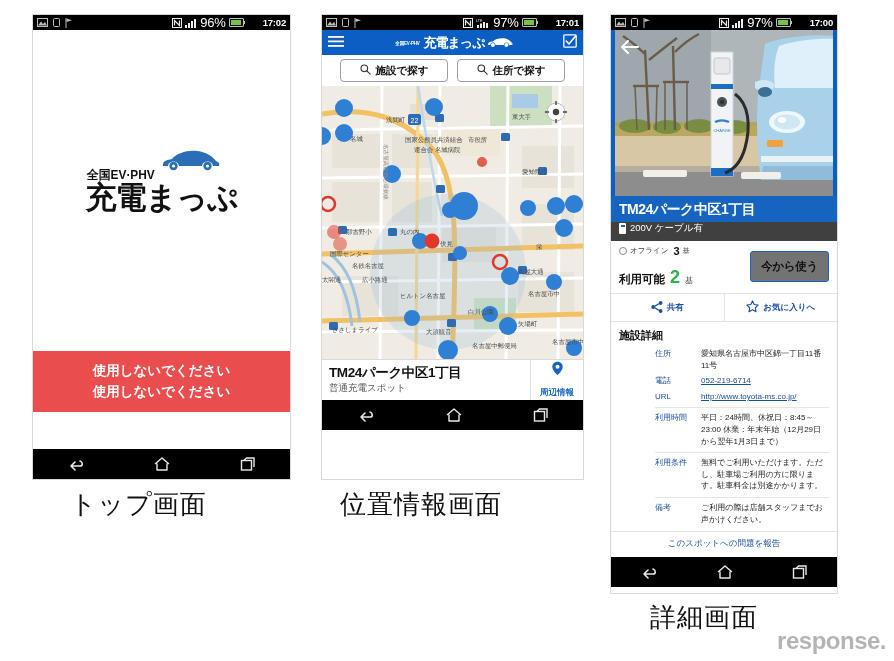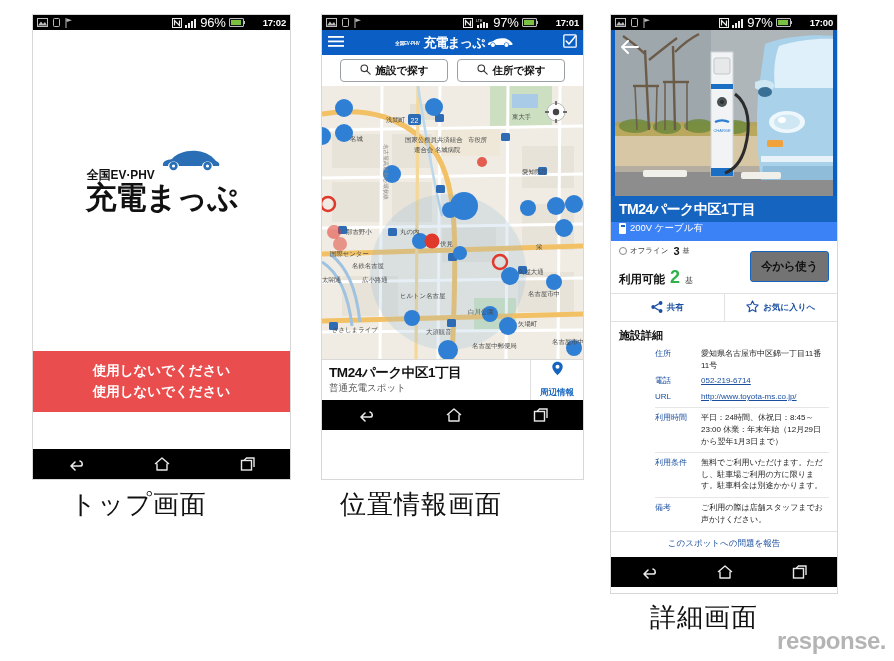--- a/index.html
+++ b/index.html
@@ -79,21 +79,21 @@
   #phone3{left:610px;top:14px;width:228px;height:580px;border:1px solid #d8d8d8;box-sizing:border-box;}
   .photo{height:166px;position:relative;overflow:hidden;background:#b9c4c9;
          border-left:4px solid #0b5fc4;border-right:4px solid #0b5fc4;box-sizing:border-box;}
   .photo svg{position:absolute;left:0;top:0;}
   .backarrow{position:absolute;left:6px;top:10px;z-index:3;}
   .d-title{
     background:#1565c0;color:#fff;padding:5px 8px 3px 8px;font-size:14px;font-weight:bold;
     letter-spacing:-.5px;
   }
   .d-sub{
-    background:#3b82f6;color:#fff;padding:0 8px 6px 8px;font-size:9.5px;
+    background:#404040;color:#fff;padding:0 8px 6px 8px;font-size:9.5px;
     display:flex;align-items:center;gap:4px;
   }
   .d-plug{width:7px;height:11px;background:#fff;border-radius:1px;position:relative;flex:none;}
   .d-plug:after{content:"";position:absolute;left:1.5px;top:2px;width:4px;height:1.5px;background:#1565c0;}
   .d-avail{display:flex;align-items:center;padding:4px 8px 6px 8px;border-bottom:1px solid #e2e2e2;}
   .d-avail-left{flex:1;}
   .d-off{display:flex;align-items:center;gap:3px;font-size:7.5px;color:#444;}
   .d-off .circ{width:6px;height:6px;border:1px solid #888;border-radius:50%;display:inline-block;}
   .d-off b{font-size:11px;color:#111;margin-left:2px;}
   .d-off em{font-style:normal;font-size:7px;color:#444;}

